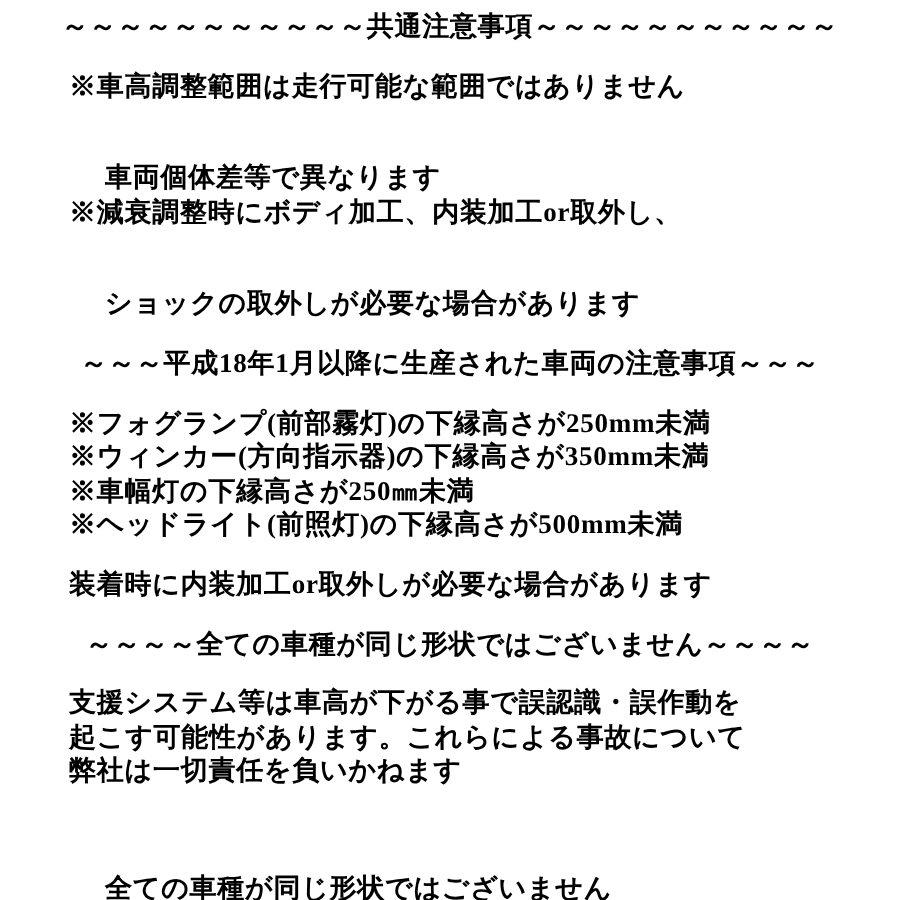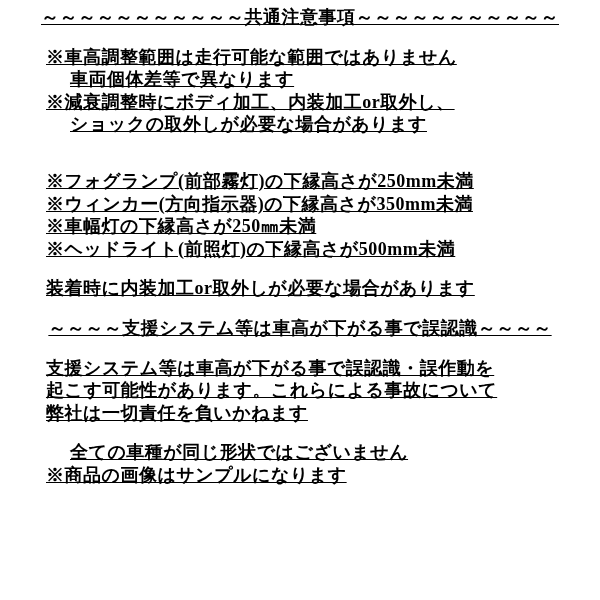--- a/index.html
+++ b/index.html
@@ -19,53 +19,54 @@
     font-family: "Liberation Serif", "DejaVu Serif", serif;
     font-size: 18px;
     font-weight: 600;
     letter-spacing: 0.5px;
   }
   .line {
     height: 22.6px;
     line-height: 22.6px;
     white-space: nowrap;
     padding-left: 46px;
-    text-decoration: underline;
   }
   .line.indent {
     padding-left: 70px;
+    margin-top: 39px;
   }
   .line.heading {
     padding-left: 0;
     text-align: center;
   }
   .gap {
     height: 17px;
   }
 </style>
 </head>
 <body style="background: rgb(255, 255, 255);">
 
 <div class="doc" style="color: rgb(0, 0, 0);">
     <div class="line heading">～～～～～～～～～～～共通注意事項～～～～～～～～～～～</div>
     <div class="gap"></div>
     <div class="line">※車高調整範囲は走行可能な範囲ではありません</div>
     <div class="line indent">車両個体差等で異なります</div>
     <div class="line">※減衰調整時にボディ加工、内装加工or取外し、</div>
     <div class="line indent">ショックの取外しが必要な場合があります</div>
     <div class="gap"></div>
+    <div class="line heading">～～～平成18年1月以降に生産された車両の注意事項～～～</div>
     <div class="gap"></div>
     <div class="line">※フォグランプ(前部霧灯)の下縁高さが250mm未満</div>
     <div class="line">※ウィンカー(方向指示器)の下縁高さが350mm未満</div>
     <div class="line">※車幅灯の下縁高さが250㎜未満</div>
     <div class="line">※ヘッドライト(前照灯)の下縁高さが500mm未満</div>
     <div class="gap"></div>
     <div class="line">装着時に内装加工or取外しが必要な場合があります</div>
     <div class="gap"></div>
-    <div class="line heading">～～～～支援システム等は車高が下がる事で誤認識～～～～</div>
+    <div class="line heading">～～～～全ての車種が同じ形状ではございません～～～～</div>
     <div class="gap"></div>
     <div class="line">支援システム等は車高が下がる事で誤認識・誤作動を</div>
     <div class="line">起こす可能性があります。これらによる事故について</div>
     <div class="line">弊社は一切責任を負いかねます</div>
     <div class="gap"></div>
     <div class="line indent">全ての車種が同じ形状ではございません</div>
     <div class="line">※商品の画像はサンプルになります</div>
   </div>
 
 </body></html>

